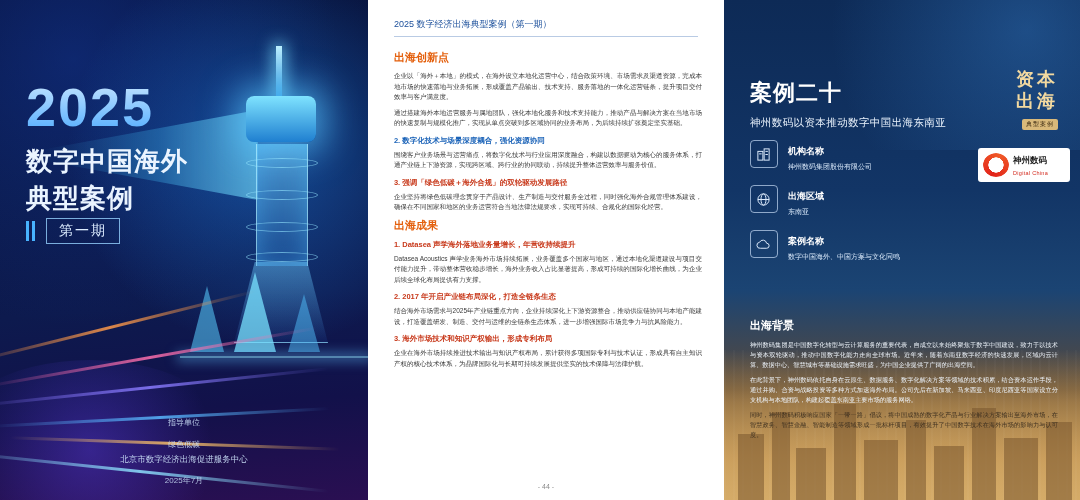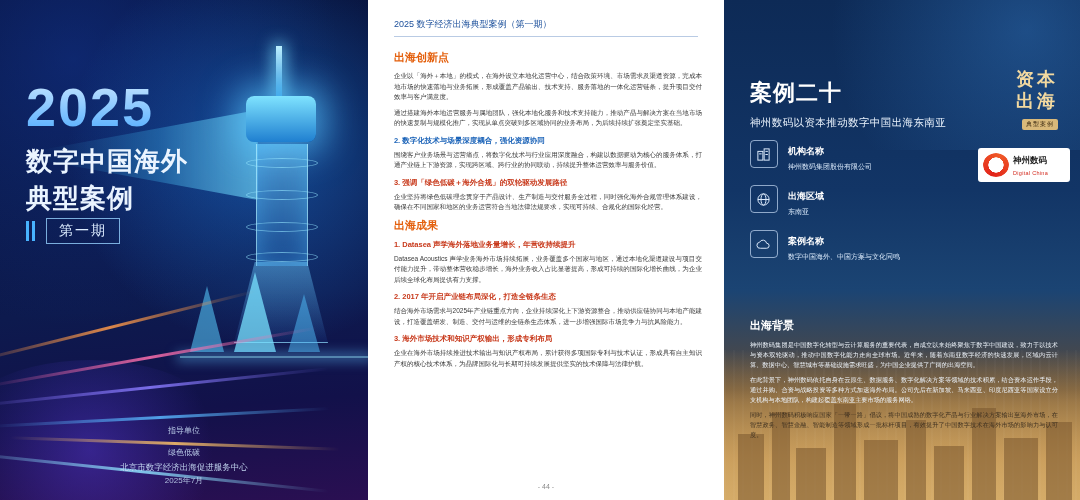--- a/index.html
+++ b/index.html
@@ -74,21 +74,21 @@
     background:linear-gradient(180deg,#cfe9ff,#4aa9ff);-webkit-background-clip:text;background-clip:text;color:transparent;}
   .cover-l1{font-size:26px;font-weight:700;margin-top:6px;letter-spacing:1px;color:#eaf4ff;}
   .cover-l2{font-size:26px;font-weight:700;margin-top:2px;letter-spacing:1px;color:#eaf4ff;}
   .issue{position:absolute;left:26px;top:218px;display:flex;align-items:center;gap:8px;}
   .issue .bars{display:inline-block;width:12px;height:20px;
     background:repeating-linear-gradient(90deg,#48b3ff 0 3px, transparent 3px 6px);}
   .issue .box{border:1px solid rgba(150,210,255,.8);padding:3px 12px;font-size:14px;color:#dcecff;letter-spacing:2px;}
   .cover-foot{position:absolute;left:0;right:0;bottom:14px;text-align:center;color:#c8dcf5;}
   .cover-foot .ln{font-size:8px;line-height:14px;opacity:.92;margin-top:32px;}
   .cover-foot .lb{font-size:8.5px;line-height:15px;opacity:.95;}
-  .cover-foot .date{font-size:8px;opacity:.85;}
+  .cover-foot .date{font-size:8px;margin-top:8px;opacity:.85;}
 
   
   .textpage{position:relative;width:360px;height:500px;background:#ffffff;color:#222;border-radius:15px;}
   .tp-head{position:absolute;left:0;right:0;top:18px;padding:0 26px;}
   .tp-head .hd{font-size:9px;color:#1b4f9b;}
   .tp-head .rule{margin-top:5px;height:1px;background:#b9cbe4;}
   .tp-body{position:absolute;left:26px;right:22px;top:48px;}
   .sec-title{color:#e4610f;font-size:11px;font-weight:700;margin:2px 0 6px;}
   .sub{color:#1b63b8;font-size:7.5px;font-weight:700;margin:6px 0 3px;line-height:12px;}
   .sub.red{color:#c8391b;}

